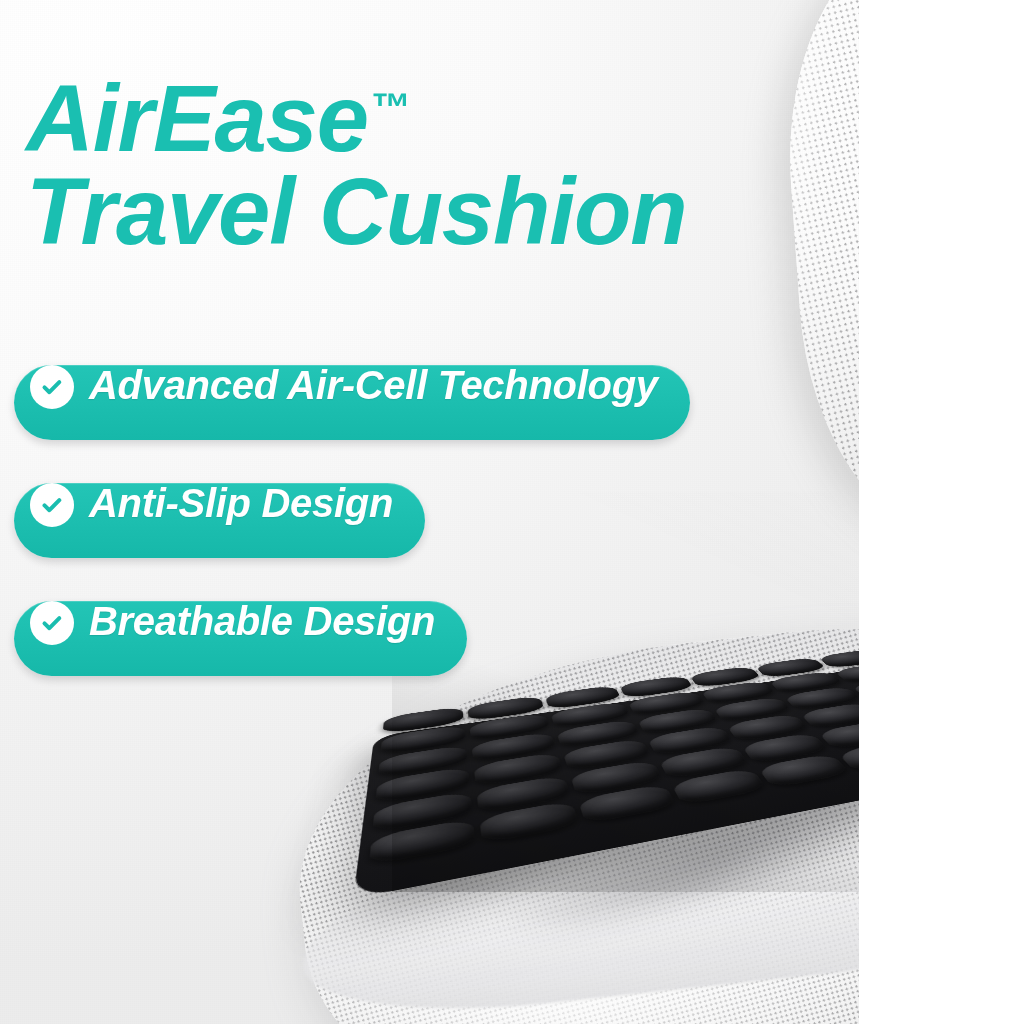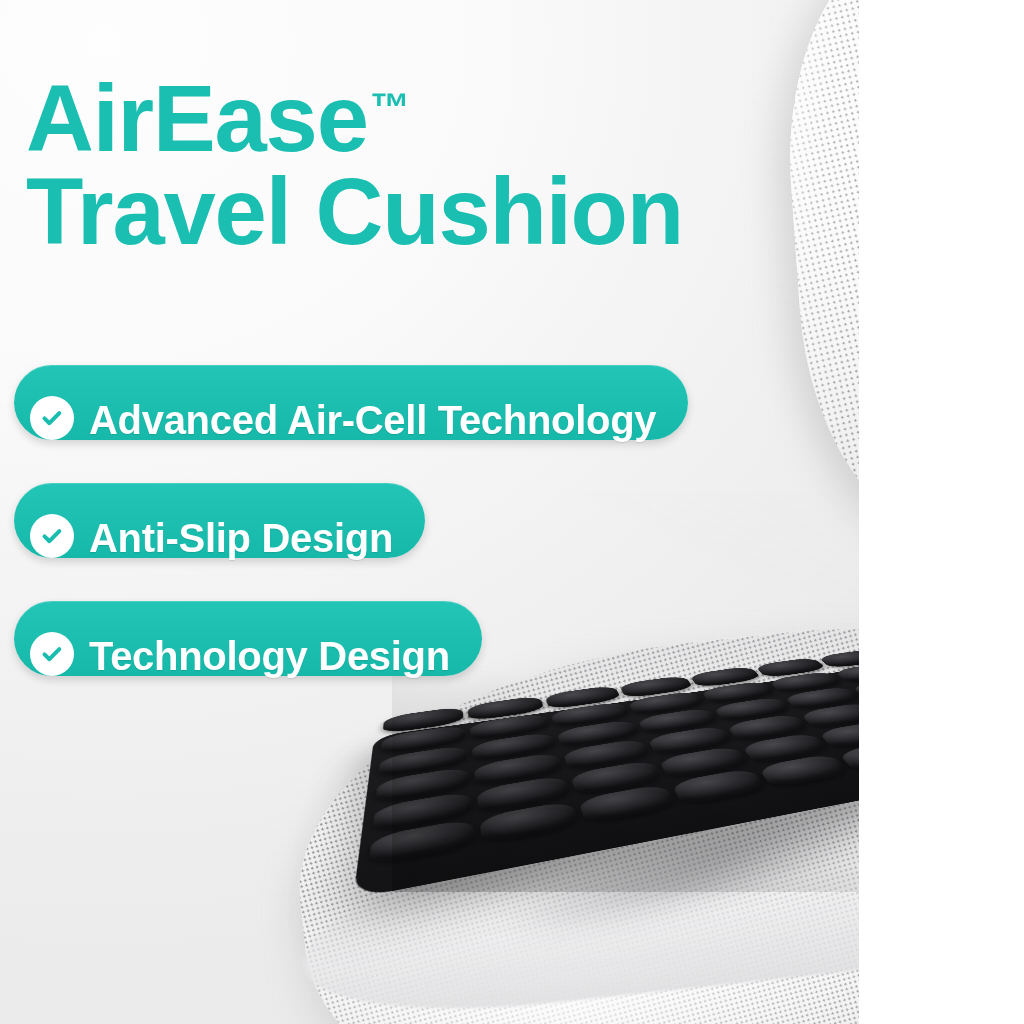--- a/index.html
+++ b/index.html
@@ -8,20 +8,21 @@
     background: #ffffff;
   }
 
   #canvas {
     position: relative;
     width: 859px;
     height: 1024px;
     overflow: hidden;
     font-family: "Liberation Sans", sans-serif;
     background: #4c1d95;
+    font-style: italic;
   }
 
   
   .bg-base {
     position: absolute;
     inset: 0;
     background:
       radial-gradient(120% 90% at 12% 4%, #ffffff 0%, #fbfbfb 38%, #f3f3f3 68%, #ececec 100%);
   }
   .bg-noise {
@@ -185,21 +186,21 @@
   .features {
     position: absolute;
     left: 14px;
     top: 365px;
     display: flex;
     flex-direction: column;
     gap: 43px;
   }
   .pill {
     display: inline-flex;
-    align-items: flex-end;
+    align-items: flex-start;
     gap: 15px;
     height: 75px;
     padding: 0 32px 0 16px;
     border-radius: 999px;
     background: linear-gradient(180deg, #23c5b6 0%, #16b8a9 100%);
     box-shadow:
       0 4px 9px rgba(110,110,115,0.28),
       inset 0 1px 0 rgba(255,255,255,0.18);
     width: max-content;
   }
@@ -332,18 +333,18 @@
       </span>
       <span class="pill-label">Anti-Slip Design</span>
     </div>
 
     <div class="pill">
       <span class="check-icon">
         <svg width="26" height="26" viewBox="0 0 26 26" aria-hidden="true">
           <path d="M5.5 13.4 L10.4 18.2 L20.3 8.2" fill="none" stroke="#19BDAF" stroke-width="4" stroke-linecap="round" stroke-linejoin="round"></path>
         </svg>
       </span>
-      <span class="pill-label">Technology Design</span>
+      <span class="pill-label">Breathable Design</span>
     </div>
 
   </div>
 
 </div>
 
 </body></html>

